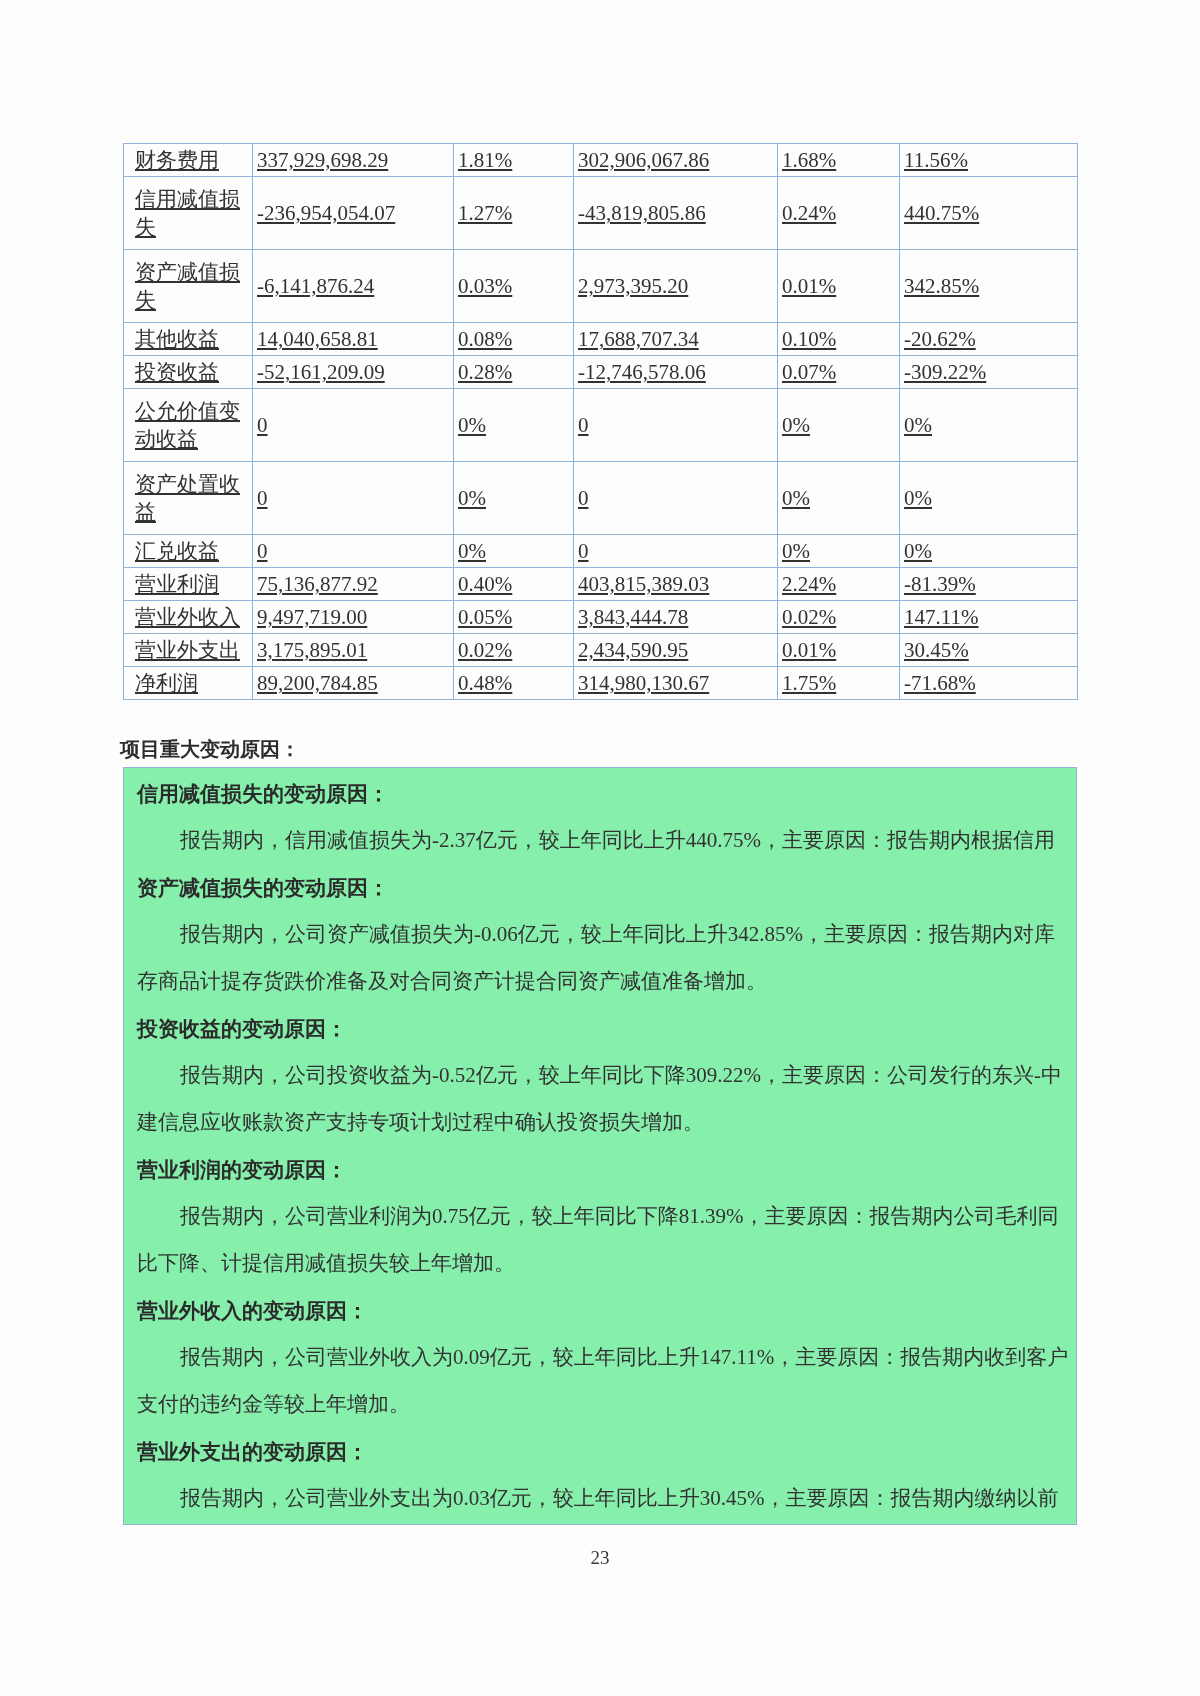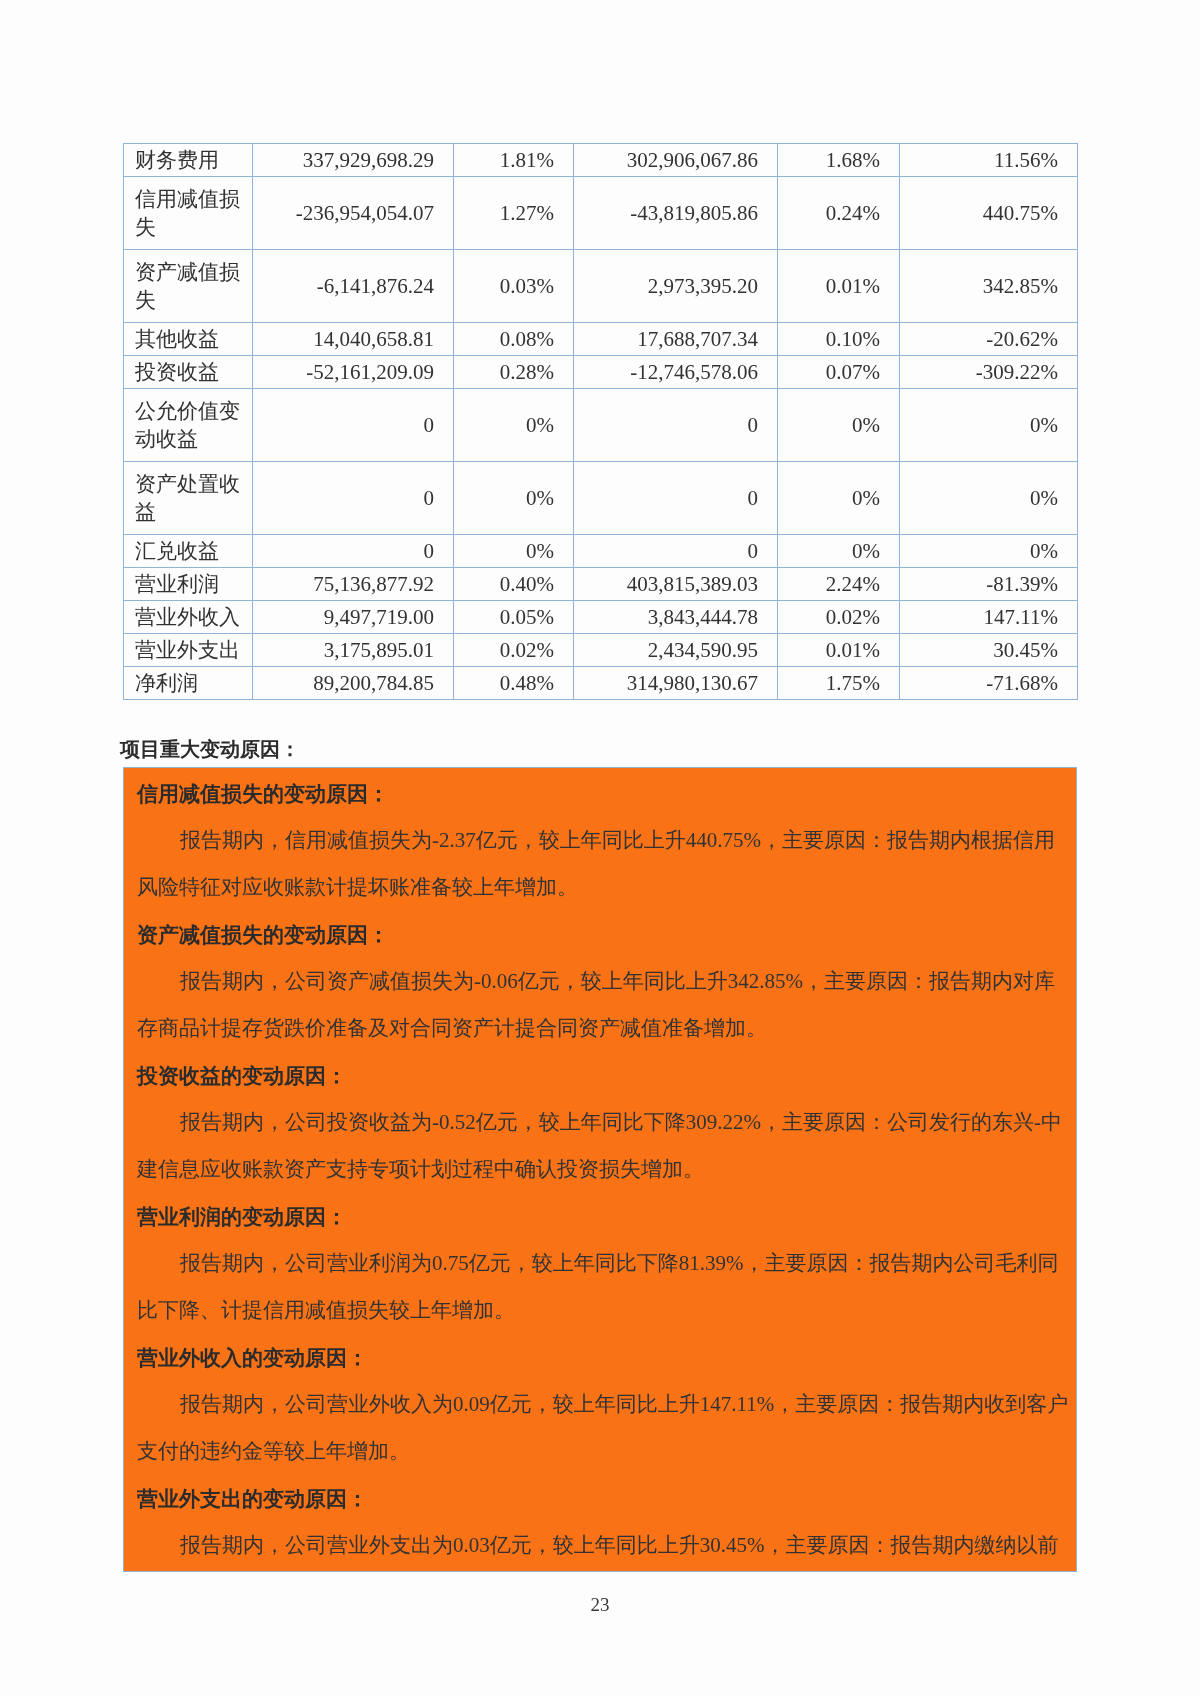--- a/index.html
+++ b/index.html
@@ -14,49 +14,50 @@
     height: 1696px;
     background: #fdfdfd;
     overflow: hidden;
   }
   
   table.fin {
     border-collapse: collapse;
     table-layout: fixed;
     width: 954px;
     margin: 143px 12px 0 123px;
+    text-decoration: underline;
   }
   table.fin td {
     border: 1px solid #8fb4d8;
     font-size: 21px;
     line-height: 28px;
     vertical-align: middle;
     overflow: hidden;
   }
   table.fin tr       { height: 33px; }
   table.fin tr.tall  { height: 73px; }
   td.lab { text-align: left;  padding: 1px 6px 1px 11px; }
-  td.num { text-align: right; padding: 1px 19px 1px 4px; white-space: nowrap; }
+  td.num { text-align: left; padding: 1px 19px 1px 4px; white-space: nowrap; }
   
   .section-title {
     margin: 36px 0 0 120px;
     font-family: "Liberation Sans", "DejaVu Sans", sans-serif;
     font-weight: bold;
     font-size: 20px;
     line-height: 26px;
     color: #2b2b2b;
   }
   .reason-box {
     box-sizing: border-box;
     width: 954px;
     margin: 5px 0 0 123px;
     border: 1px solid #8fb4d8;
     padding: 2px 13px;
     overflow: hidden;
-    background: #f97316;
+    background: #86efac;
   }
   .blk-heading {
     font-family: "Liberation Sans", "DejaVu Sans", sans-serif;
     font-weight: bold;
     font-size: 21px;
     line-height: 47px;
     white-space: nowrap;
     color: #2b2b2b;
   }
   .bline {
@@ -187,21 +188,20 @@
       </tr>
     </tbody>
   </table>
 
   <div class="section-title">项目重大变动原因：</div>
 
   <div class="reason-box">
     <div>
       <div class="blk-heading">信用减值损失的变动原因：</div>
       <div class="bline indent">报告期内，信用减值损失为-2.37亿元，较上年同比上升440.75%，主要原因：报告期内根据信用</div>
-      <div class="bline">风险特征对应收账款计提坏账准备较上年增加。</div>
     </div>
     <div>
       <div class="blk-heading">资产减值损失的变动原因：</div>
       <div class="bline indent">报告期内，公司资产减值损失为-0.06亿元，较上年同比上升342.85%，主要原因：报告期内对库</div>
       <div class="bline">存商品计提存货跌价准备及对合同资产计提合同资产减值准备增加。</div>
     </div>
     <div>
       <div class="blk-heading">投资收益的变动原因：</div>
       <div class="bline indent">报告期内，公司投资收益为-0.52亿元，较上年同比下降309.22%，主要原因：公司发行的东兴-中</div>
       <div class="bline">建信息应收账款资产支持专项计划过程中确认投资损失增加。</div>

